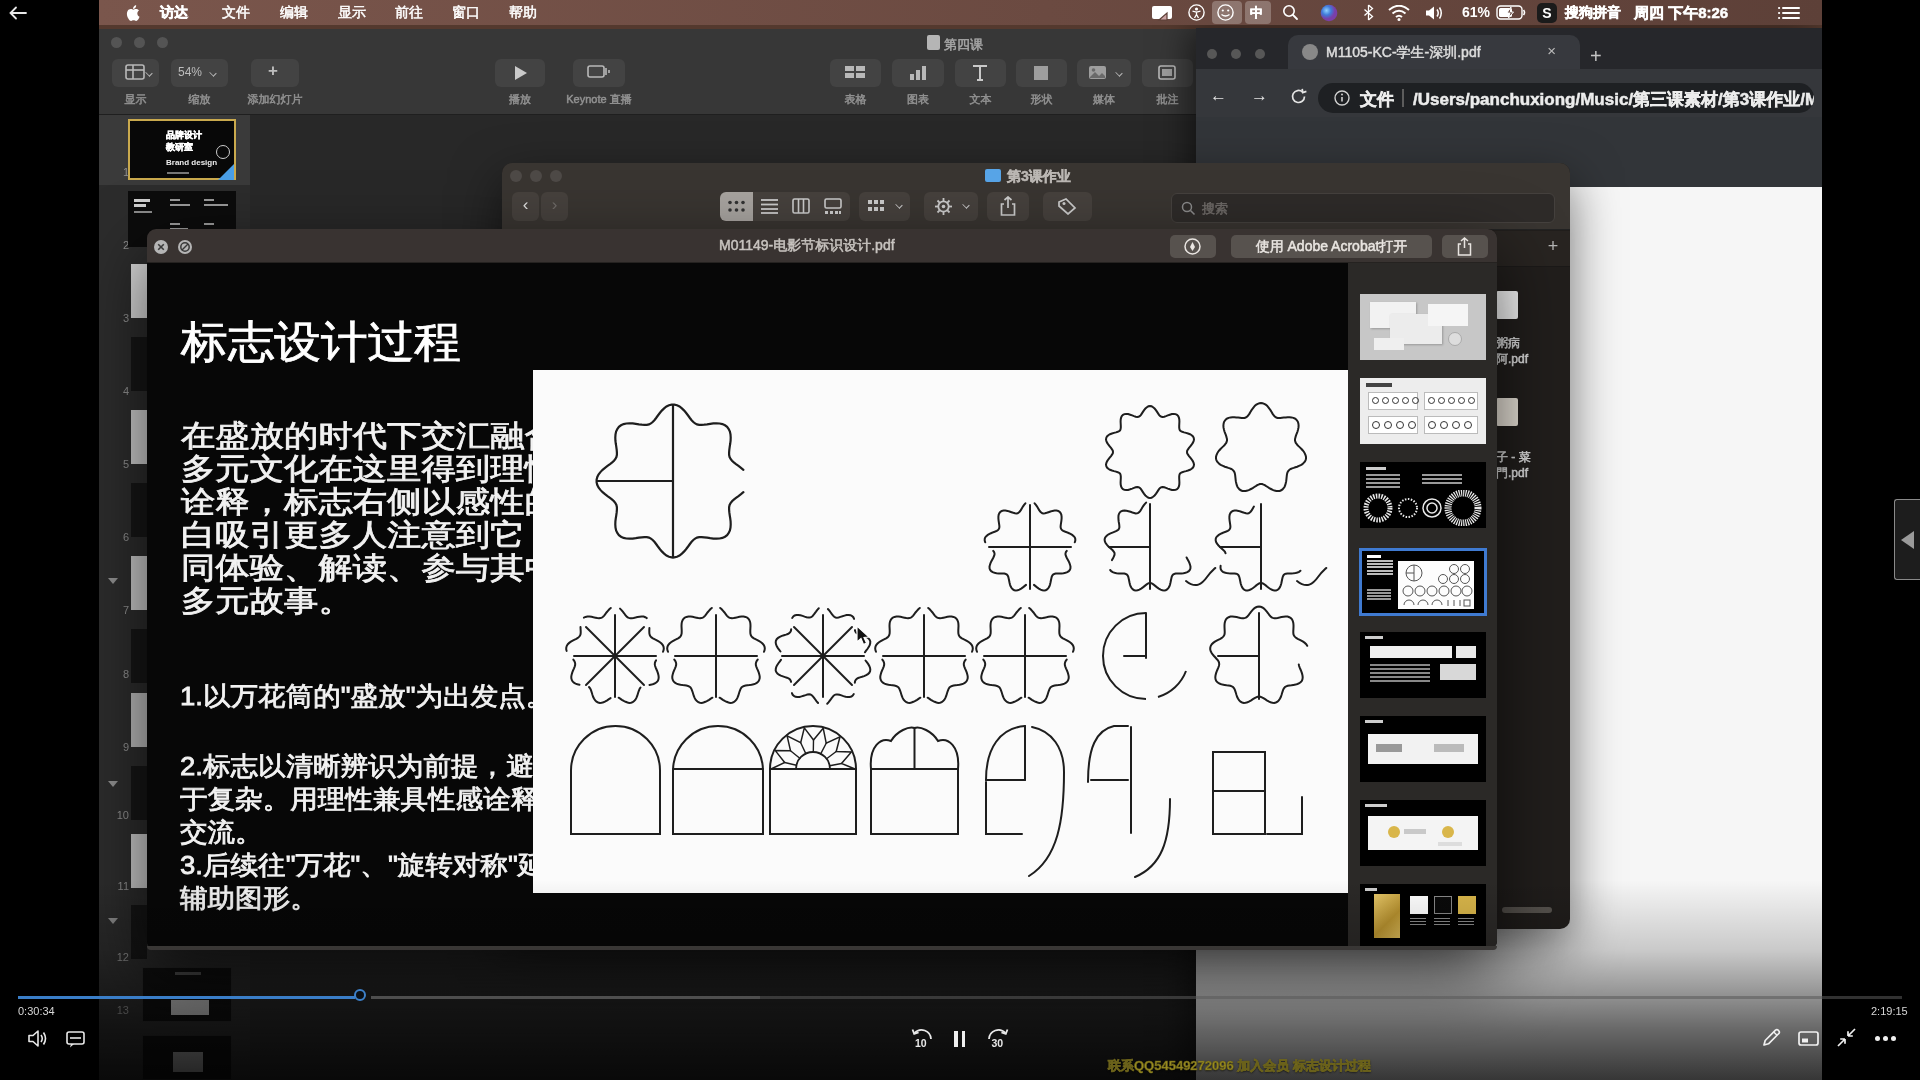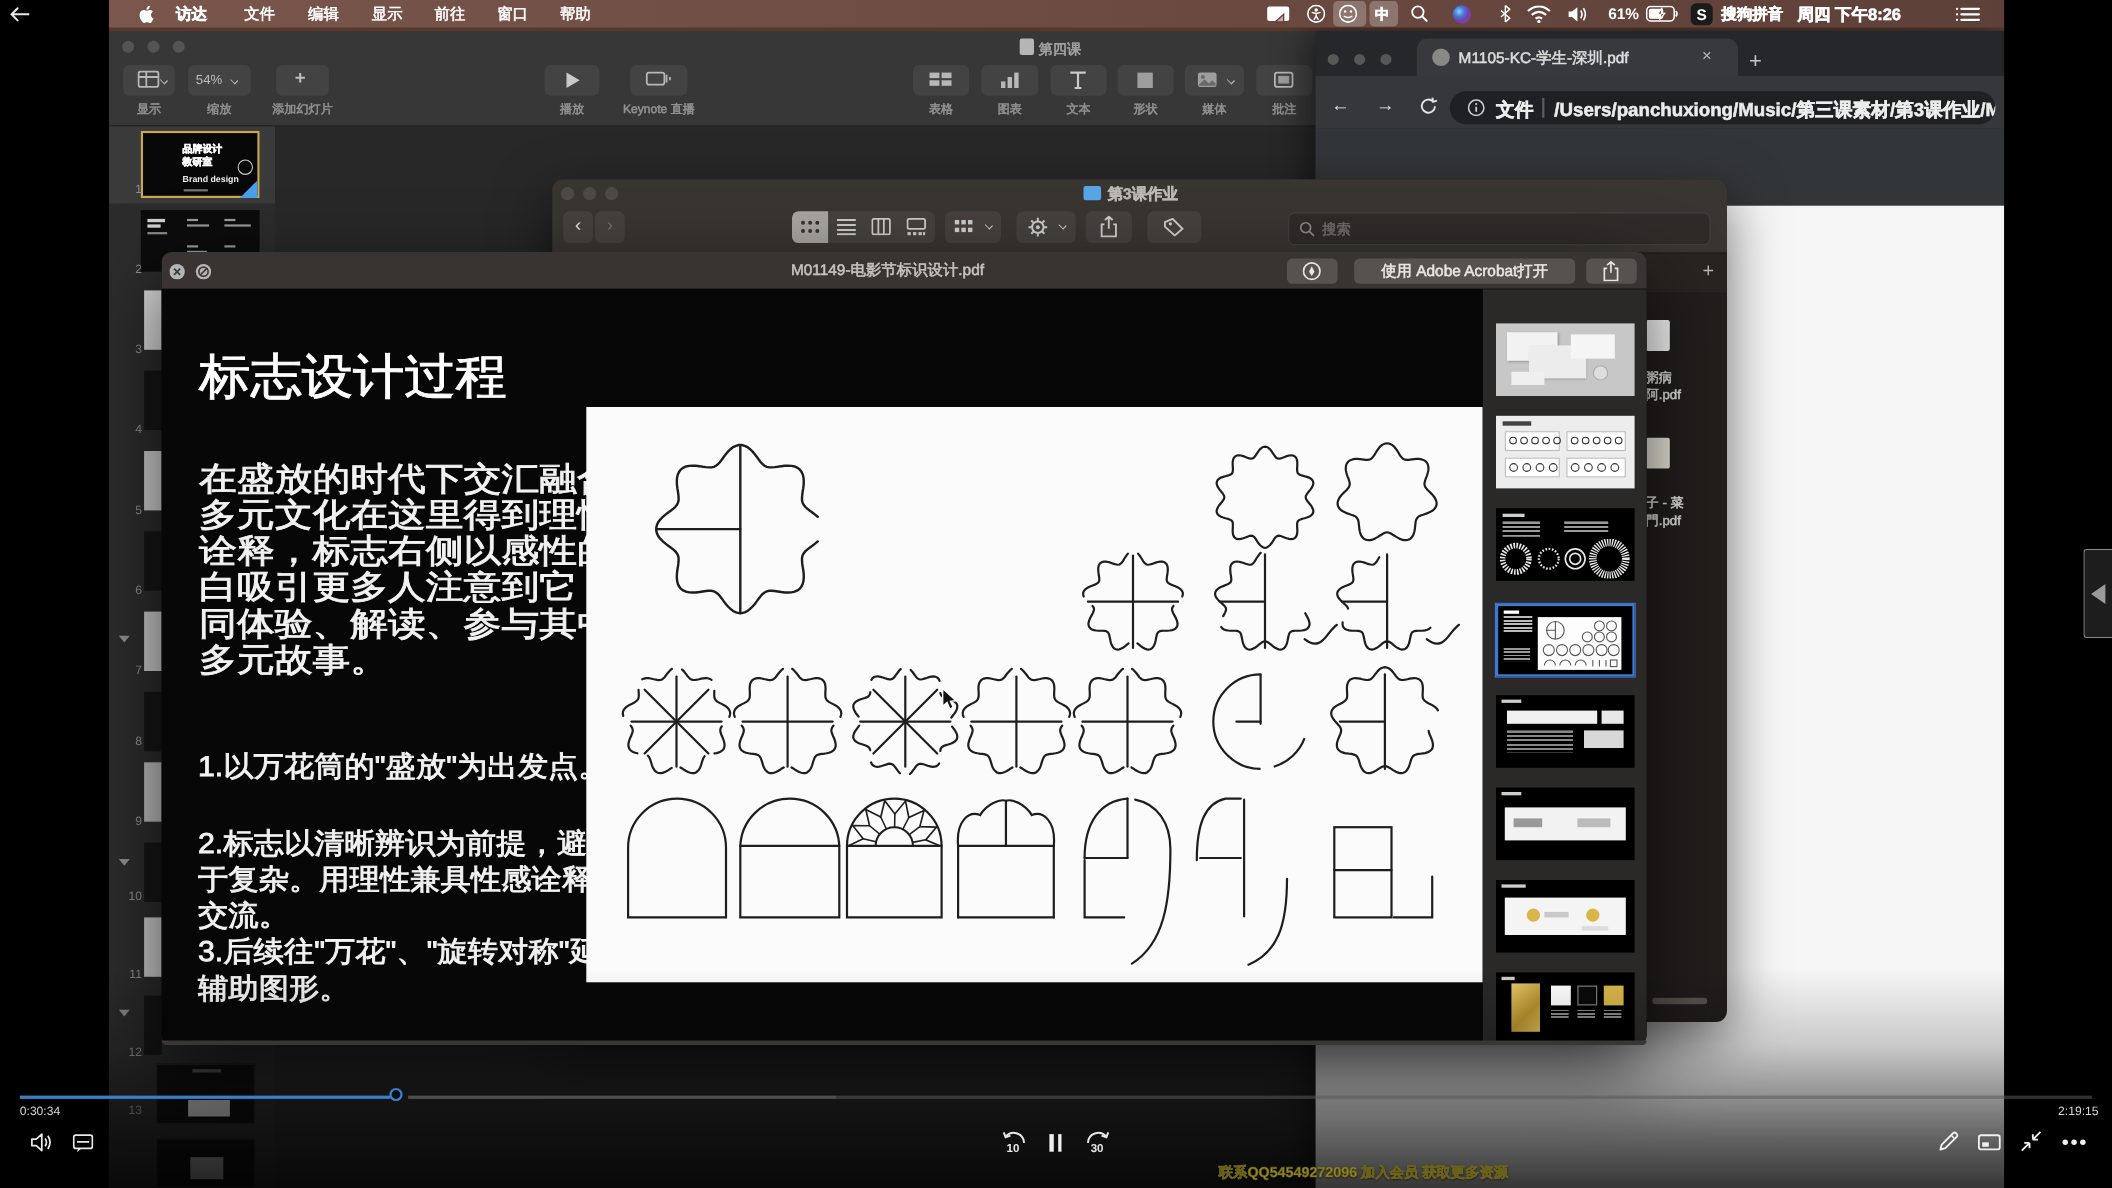--- a/index.html
+++ b/index.html
@@ -597,21 +597,21 @@
           <div class="abs" style="left:74px;top:12px;width:18px;height:18px;background:#0a0a0a;border:1px solid #888"></div>
           <div class="abs" style="left:98px;top:12px;width:18px;height:18px;background:#d9b64a"></div>
           <div class="abs" style="left:50px;top:34px;width:16px;height:8px;background:repeating-linear-gradient(180deg,#888 0 1.5px,transparent 1.5px 3px)"></div>
           <div class="abs" style="left:74px;top:34px;width:16px;height:8px;background:repeating-linear-gradient(180deg,#888 0 1.5px,transparent 1.5px 3px)"></div>
           <div class="abs" style="left:98px;top:34px;width:16px;height:8px;background:repeating-linear-gradient(180deg,#888 0 1.5px,transparent 1.5px 3px)"></div>
         </div>
     </div>
   </div>
 </div>
 <div id="dim"></div>
-<div id="wm" class="cjks">联系QQ54549272096 加入会员 获取更多资源</div>
+<div id="wm" class="cjks">联系QQ54549272096 加入会员 标志设计过程</div>
 <div id="player">
     <svg class="abs" style="left:9px;top:6px" width="18" height="14" viewBox="0 0 18 14">
       <path d="M7 1.5 L1.5 7 L7 12.5 M1.5 7 L17 7" stroke="#e8e8e8" stroke-width="1.8" fill="none" stroke-linecap="round"></path>
     </svg>
     <div class="abs" style="left:18px;top:996px;width:337px;height:2.5px;background:#3a7ec8"></div>
     <div class="abs" style="left:371px;top:996px;width:389px;height:2.5px;background:#4e4e4e"></div>
     <div class="abs" style="left:760px;top:996px;width:1142px;height:2.5px;background:rgba(90,90,90,.55)"></div>
     <div class="abs dot" style="left:354px;top:989px;width:12px;height:12px;border:2.5px solid #3d80c9;background:#0a0f15"></div>
     <div class="ptime" style="left:18px;top:1005px">0:30:34</div>
     <div class="ptime" style="left:1871px;top:1005px">2:19:15</div>

